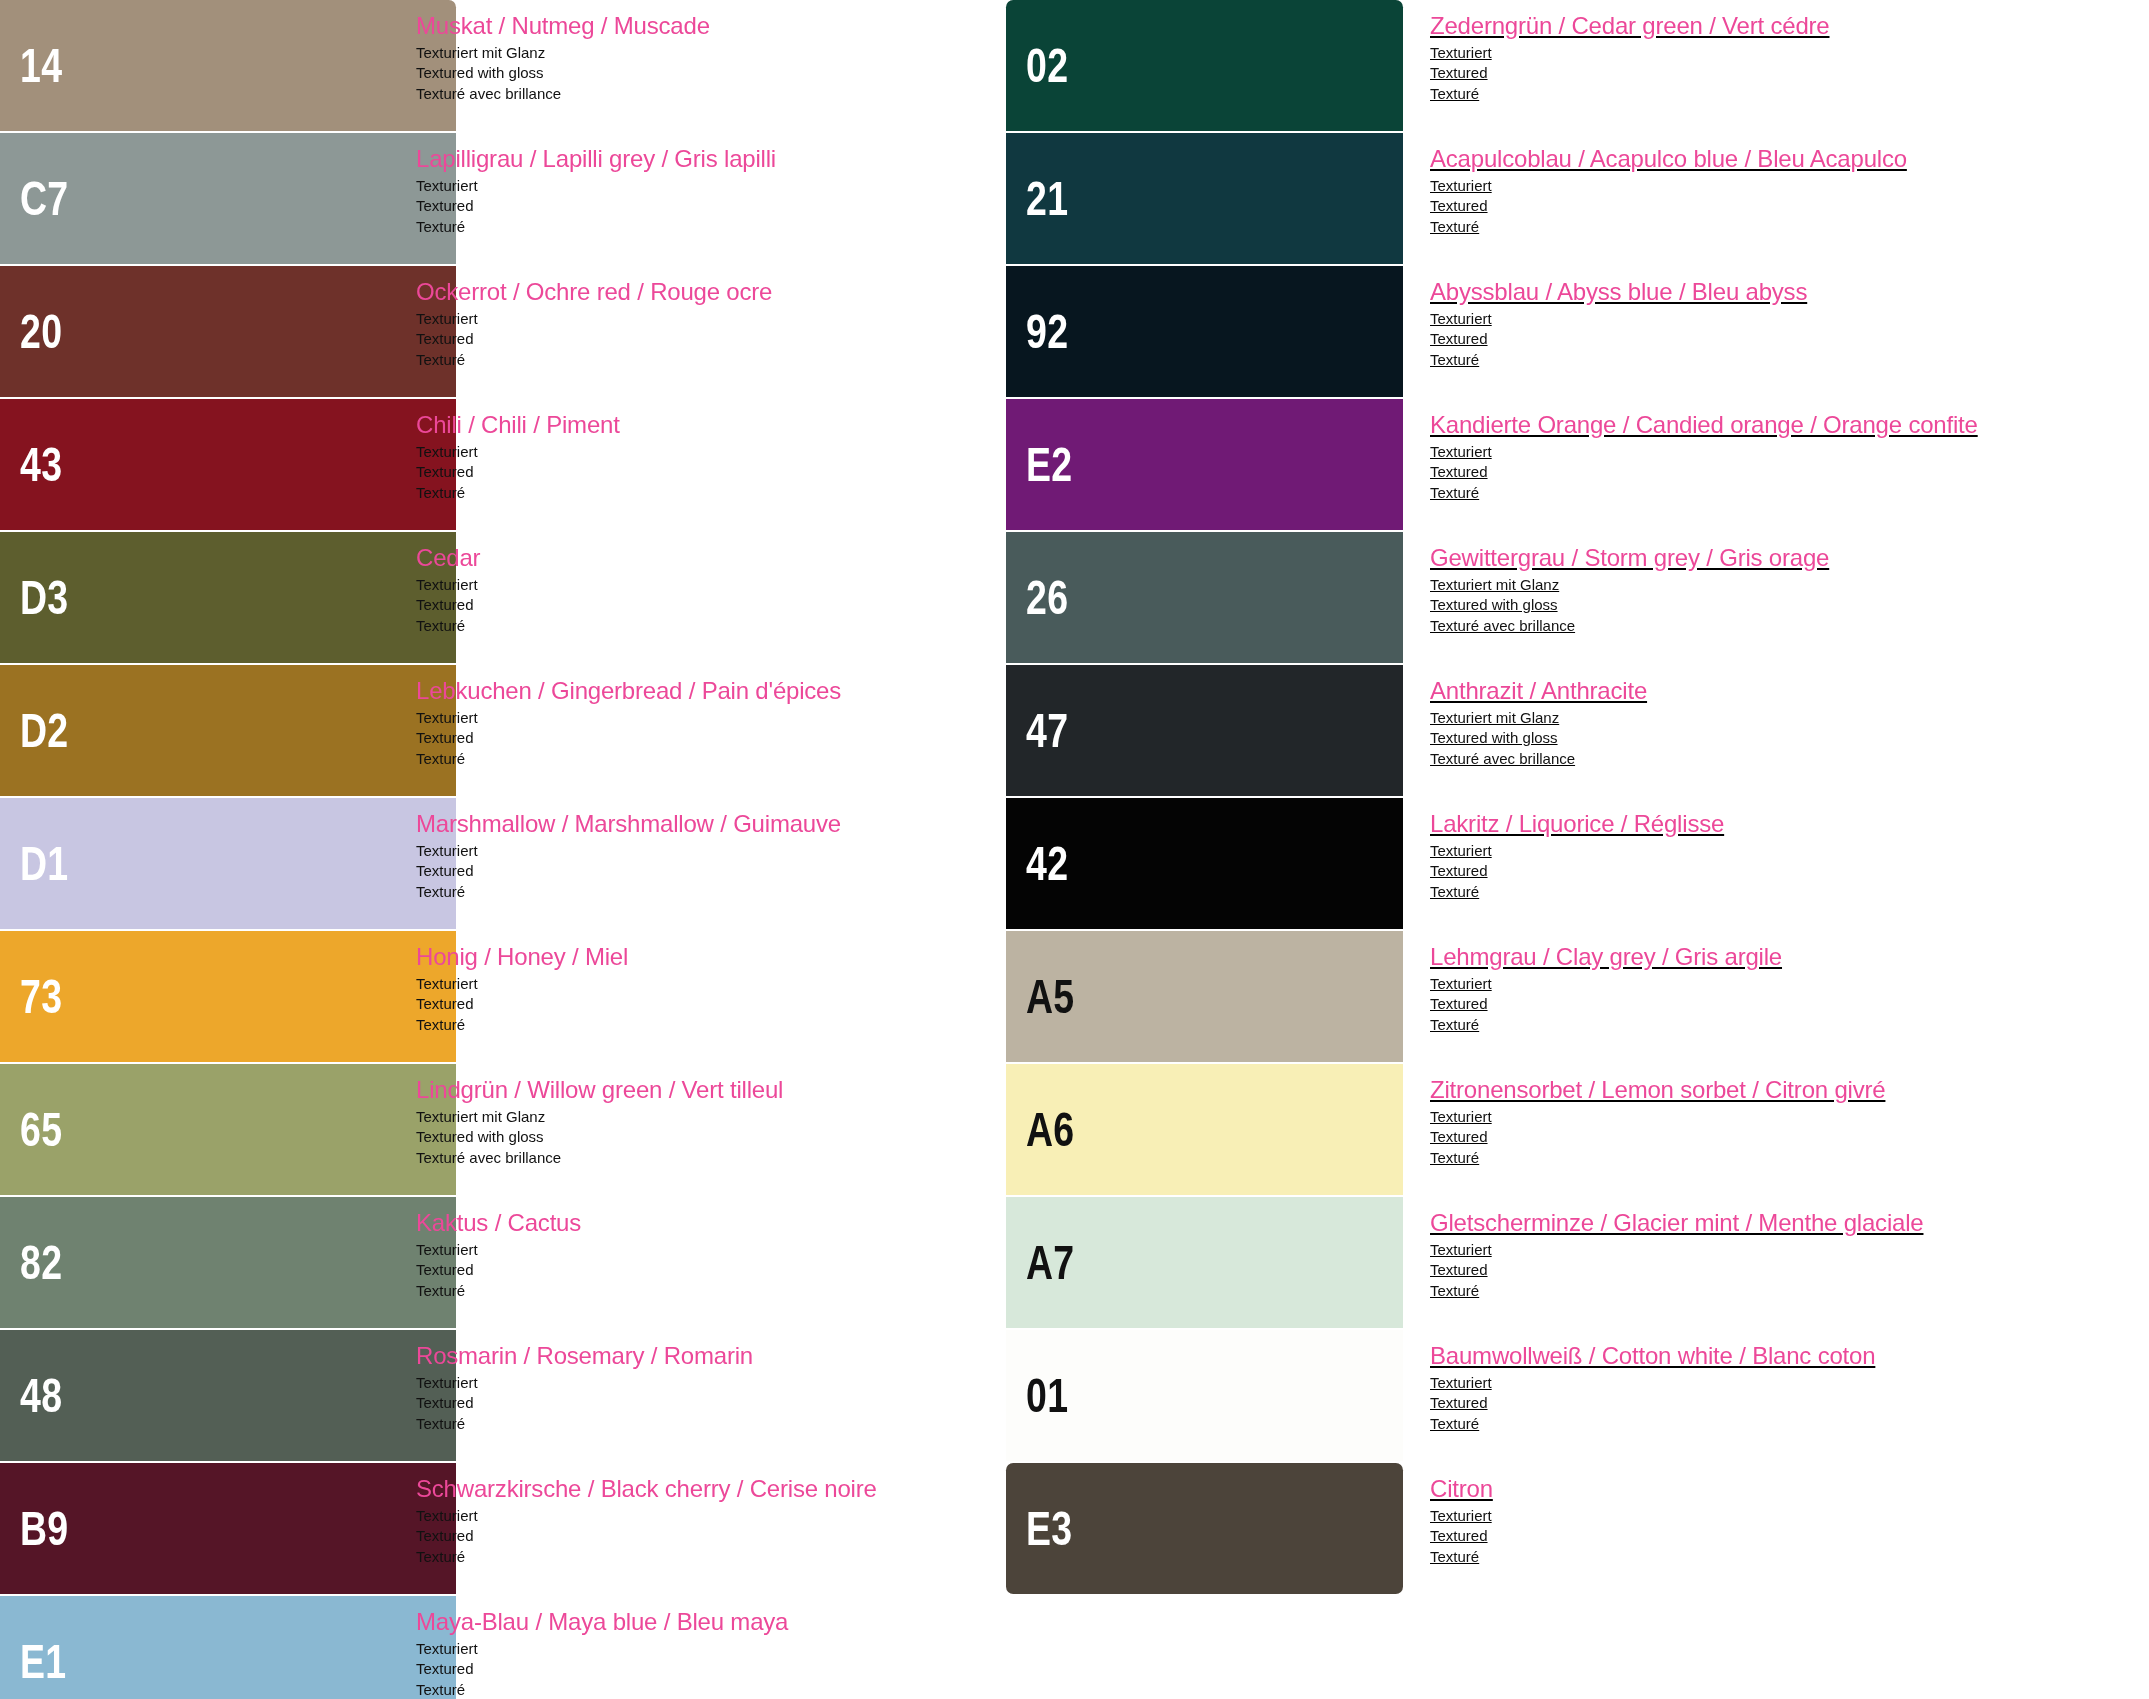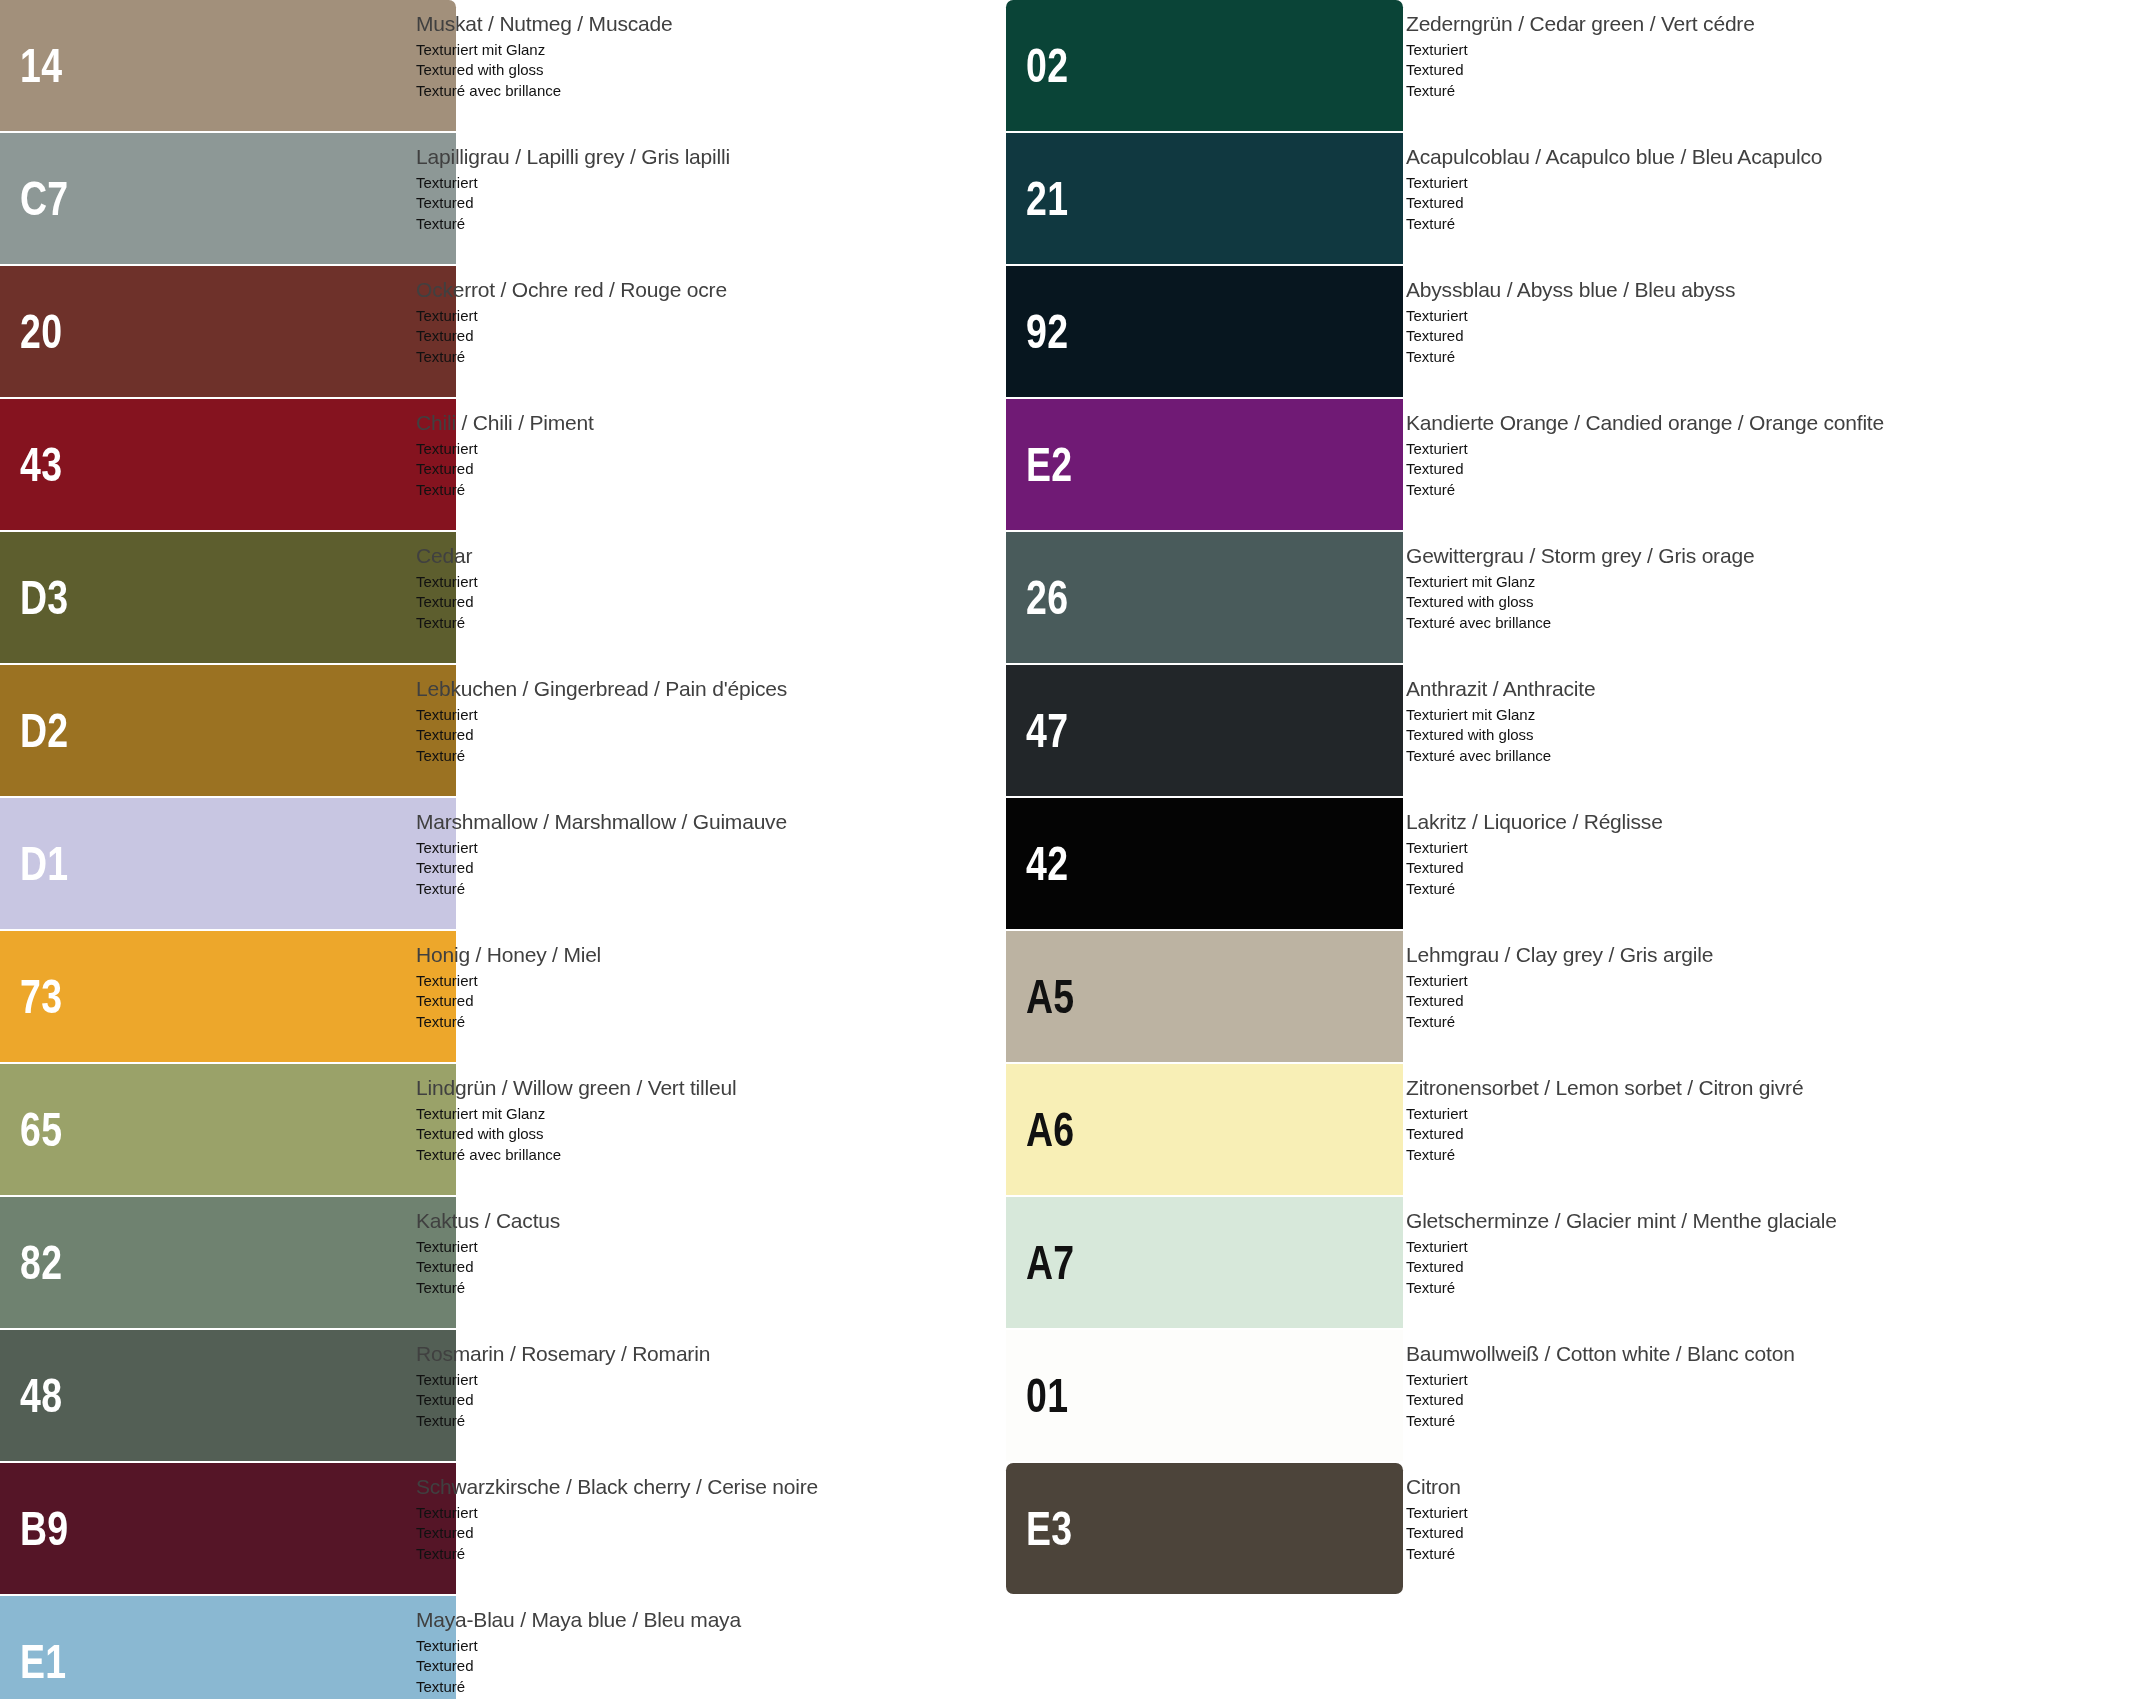--- a/index.html
+++ b/index.html
@@ -50,24 +50,25 @@
   
   .col-right .chip {
     position: absolute;
     left: 0;
     top: 0;
     width: 397px;
     height: 131px;
   }
   .col-right .info {
     position: absolute;
-    left: 400px;
+    left: 424px;
     top: 0;
     width: 716px;
     height: 131px;
+    text-decoration: underline;
   }
 
   .chip .code {
     position: absolute;
     left: 19.7px;
     top: 50%;
     transform: translateY(-50%);
     font-size: 48px;
     font-weight: 700;
     line-height: 1;
@@ -76,23 +77,23 @@
     white-space: nowrap;
     font-family: "Liberation Sans Narrow", "Liberation Sans", sans-serif;
   }
   .chip .code span {
     display: inline-block;
     transform: scaleX(0.78);
     transform-origin: left center;
   }
 
   .info .name {
-    font-size: 21px;
+    font-size: 24px;
     font-weight: 400;
-    color: #404040;
+    color: #ec4899;
     line-height: 1.05;
     margin: 12.5px 0 7.2px 0;
     white-space: nowrap;
     letter-spacing: -0.2px;
   }
   .info .finish {
     font-size: 15px;
     font-weight: 400;
     color: #111111;
     line-height: 1.06;

